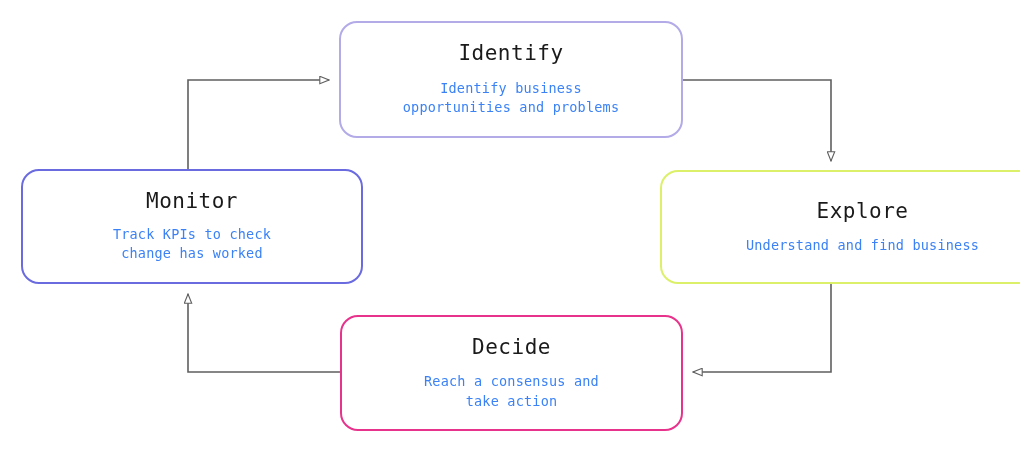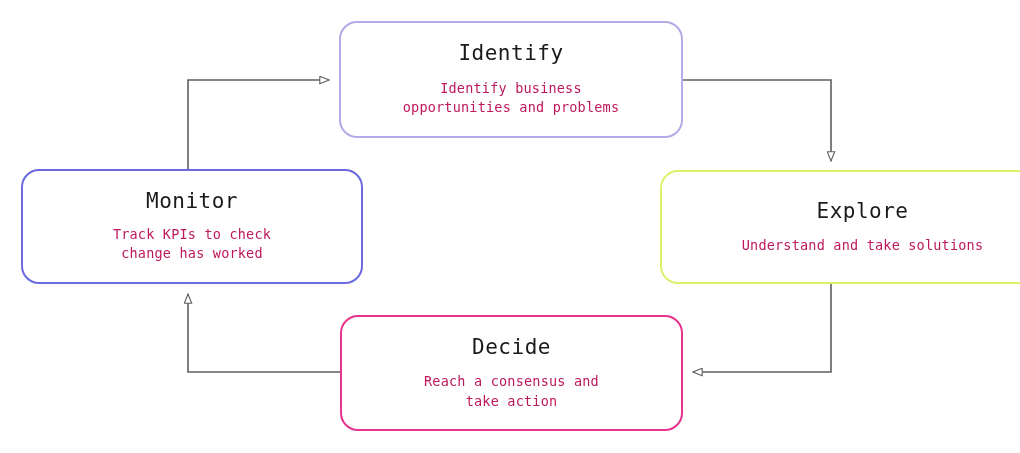--- a/index.html
+++ b/index.html
@@ -45,21 +45,21 @@
     color: #1a1a1a;
     letter-spacing: 0.5px;
     line-height: 1.2;
     margin: 0 0 10px 0;
     white-space: nowrap;
   }
   .node-desc {
     font-family: "DejaVu Sans Mono", "Liberation Mono", monospace;
     font-size: 13.5px;
     font-weight: 400;
-    color: #be185d;
+    color: #3b82f6;
     line-height: 1.45;
     letter-spacing: 0.2px;
     margin: 0;
     white-space: pre-line;
   }
   
   #node-identify { left: 339px; top: 21px;  width: 344px; height: 117px; }
   #node-explore  { left: 660px; top: 170px; width: 405px; height: 114px; }
   #node-decide   { left: 340px; top: 315px; width: 343px; height: 116px; }
   #node-monitor  { left: 21px;  top: 169px; width: 342px; height: 115px; }
@@ -91,21 +91,21 @@
   </svg>
 
   <div class="node-box" id="node-identify" style="border-color: rgb(179, 171, 232); background: rgb(255, 255, 255);">
     <div class="node-title">Identify</div>
     <div class="node-desc">Identify business
 opportunities and problems</div>
   </div>
 
   <div class="node-box" id="node-explore" style="border-color: rgb(221, 240, 106); background: rgb(255, 255, 255);">
     <div class="node-title">Explore</div>
-    <div class="node-desc">Understand and take solutions</div>
+    <div class="node-desc">Understand and find business</div>
   </div>
 
   <div class="node-box" id="node-monitor" style="border-color: rgb(107, 107, 224); background: rgb(255, 255, 255);">
     <div class="node-title">Monitor</div>
     <div class="node-desc">Track KPIs to check
 change has worked</div>
   </div>
 
   <div class="node-box" id="node-decide" style="border-color: rgb(232, 51, 140); background: rgb(255, 255, 255);">
     <div class="node-title">Decide</div>

